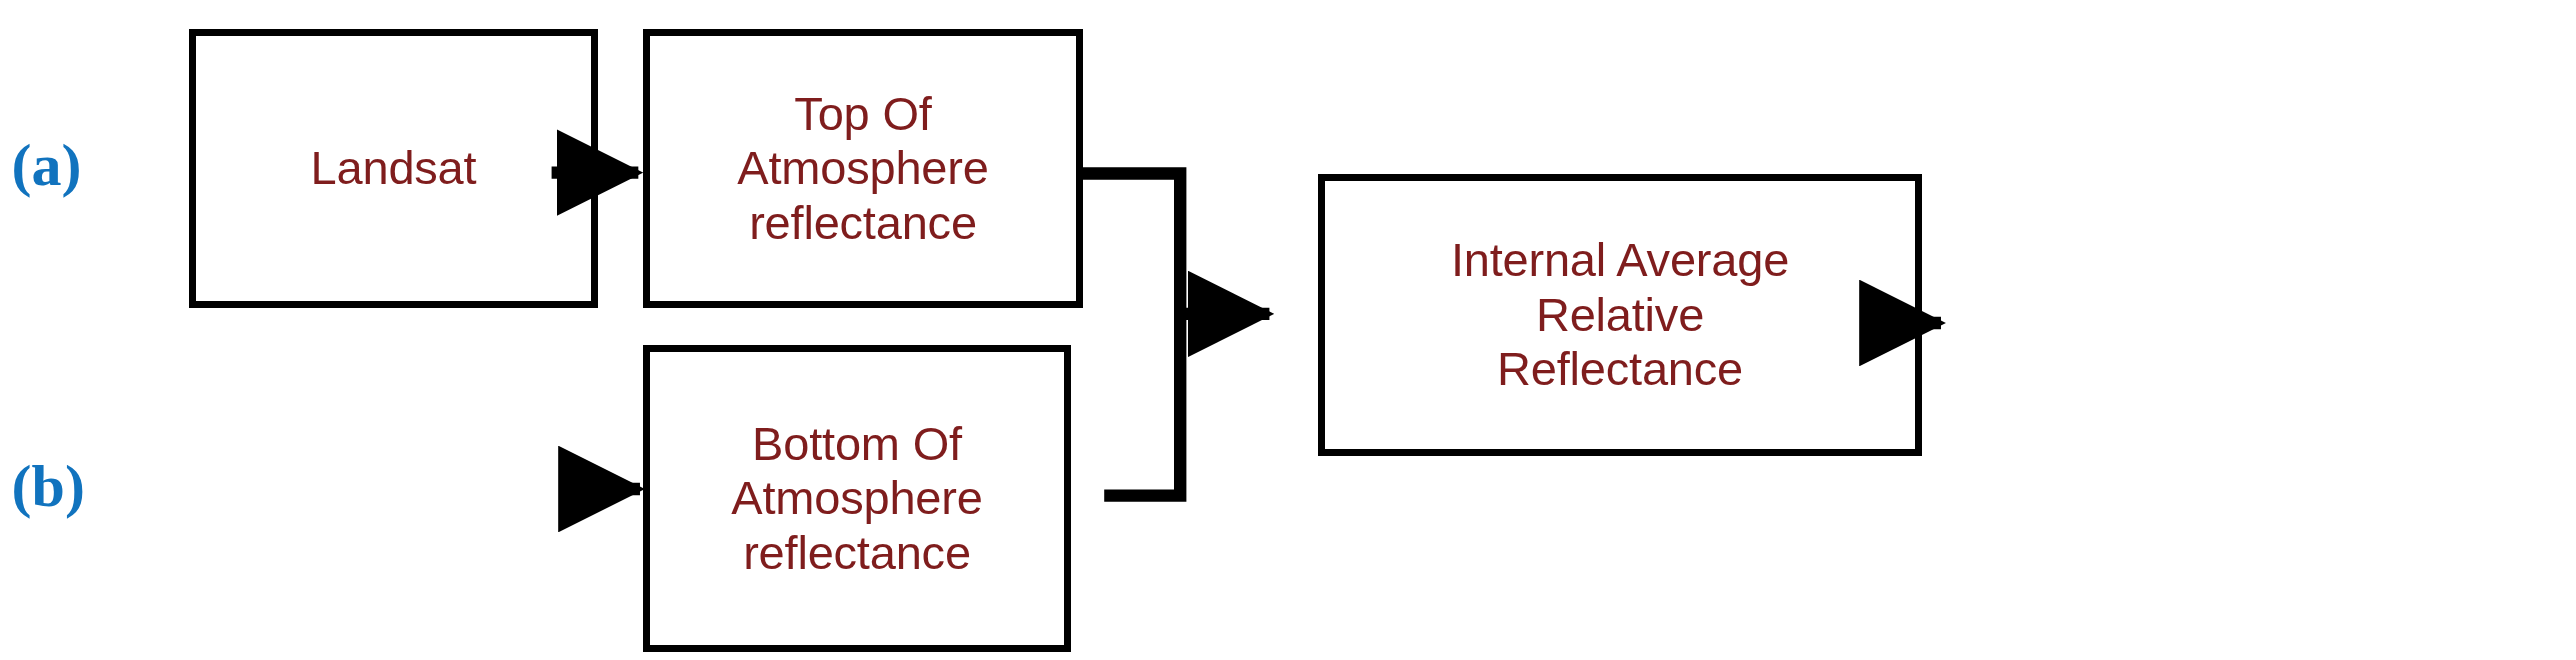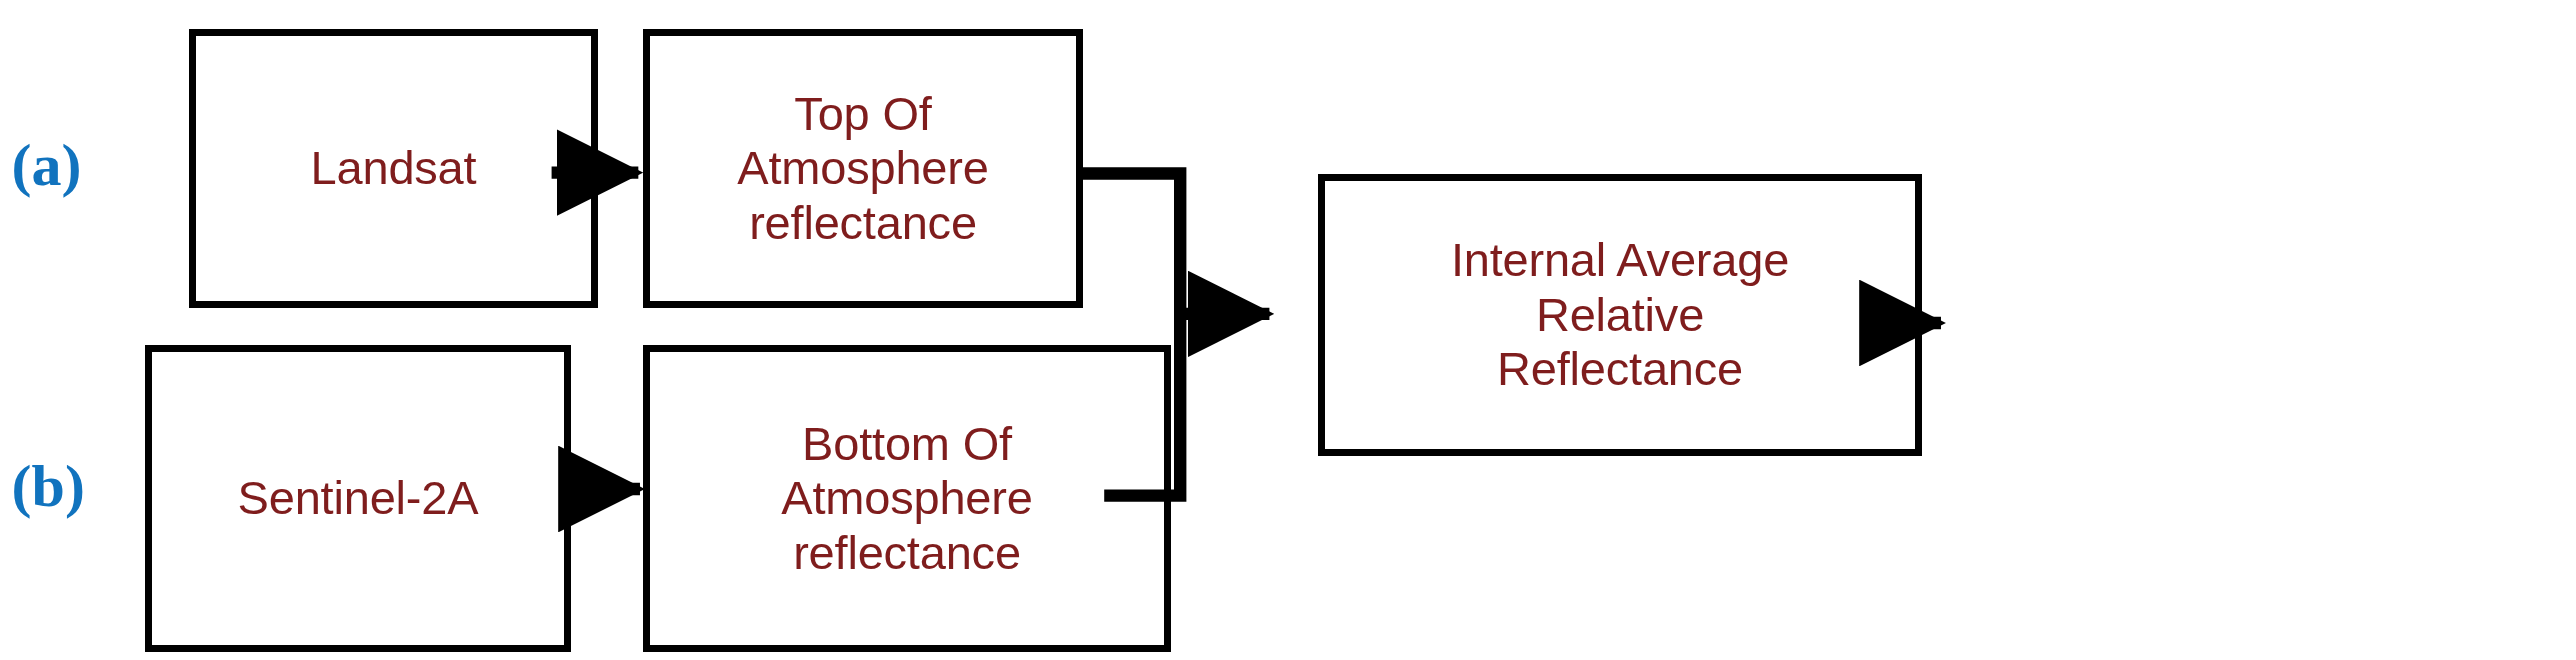--- a/index.html
+++ b/index.html
@@ -30,21 +30,21 @@
     font-family: "Liberation Sans", sans-serif;
     font-size: 47px;
     line-height: 1.16;
     letter-spacing: -0.2px;
     white-space: pre-line;
   }
 
   #node-landsat        { left: 145px;  top: 29px;  width: 409px; height: 279px; margin-left: 44px; }
   #node-toa            { left: 643px;  top: 29px;  width: 440px; height: 279px; }
   #node-sentinel       { left: 145px;  top: 345px; width: 426px; height: 307px; }
-  #node-boa            { left: 643px;  top: 345px; width: 528px; height: 307px; }
+  #node-boa            { left: 643px;  top: 345px; width: 428px; height: 307px; }
   #node-iarr           { left: 1274px; top: 174px; width: 604px; height: 282px; margin-left: 44px; }
   #node-indices        { left: 1946px; top: 192px; width: 589px; height: 263px; }
 
   
   .panel-label {
     position: absolute;
     color: #1173be;
     font-family: "Liberation Serif", serif;
     font-weight: bold;
     font-style: normal;
@@ -71,21 +71,20 @@
 
   <div class="panel-label" id="label-a">(a)</div>
   <div class="panel-label" id="label-b">(b)</div>
 
   <div class="node" id="node-landsat">Landsat</div>
 
   <div class="node" id="node-toa">Top Of
 Atmosphere
 reflectance</div>
 
-  <div class="node" id="node-sentinel">Sentinel-2A</div>
 
   <div class="node" id="node-boa">Bottom Of
 Atmosphere
 reflectance</div>
 
   <div class="node" id="node-iarr">Internal Average
 Relative
 Reflectance</div>
 
 

